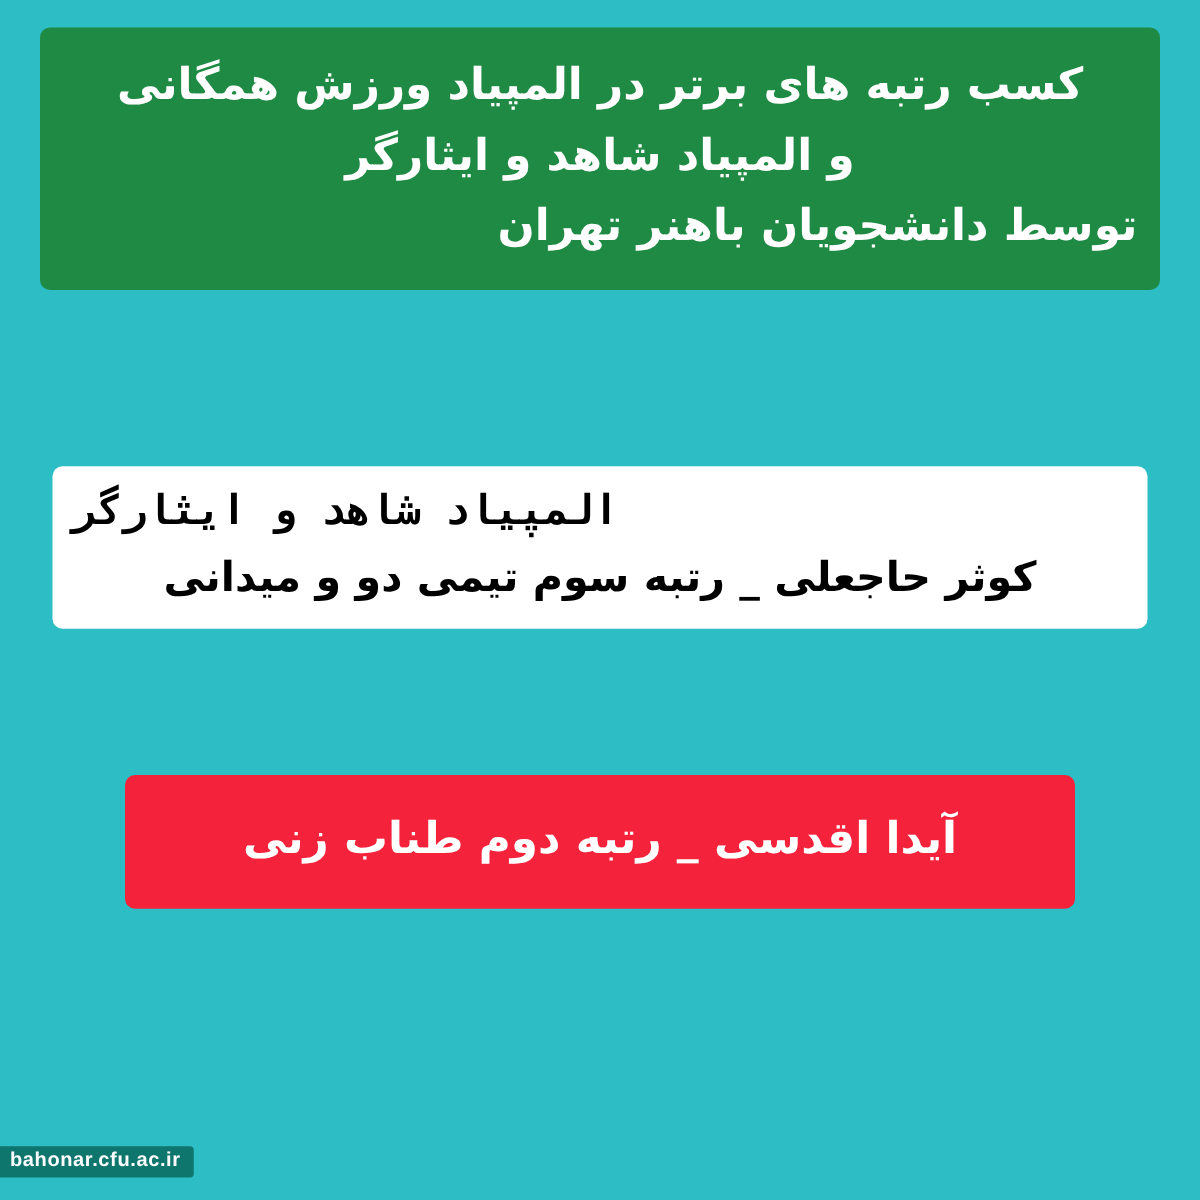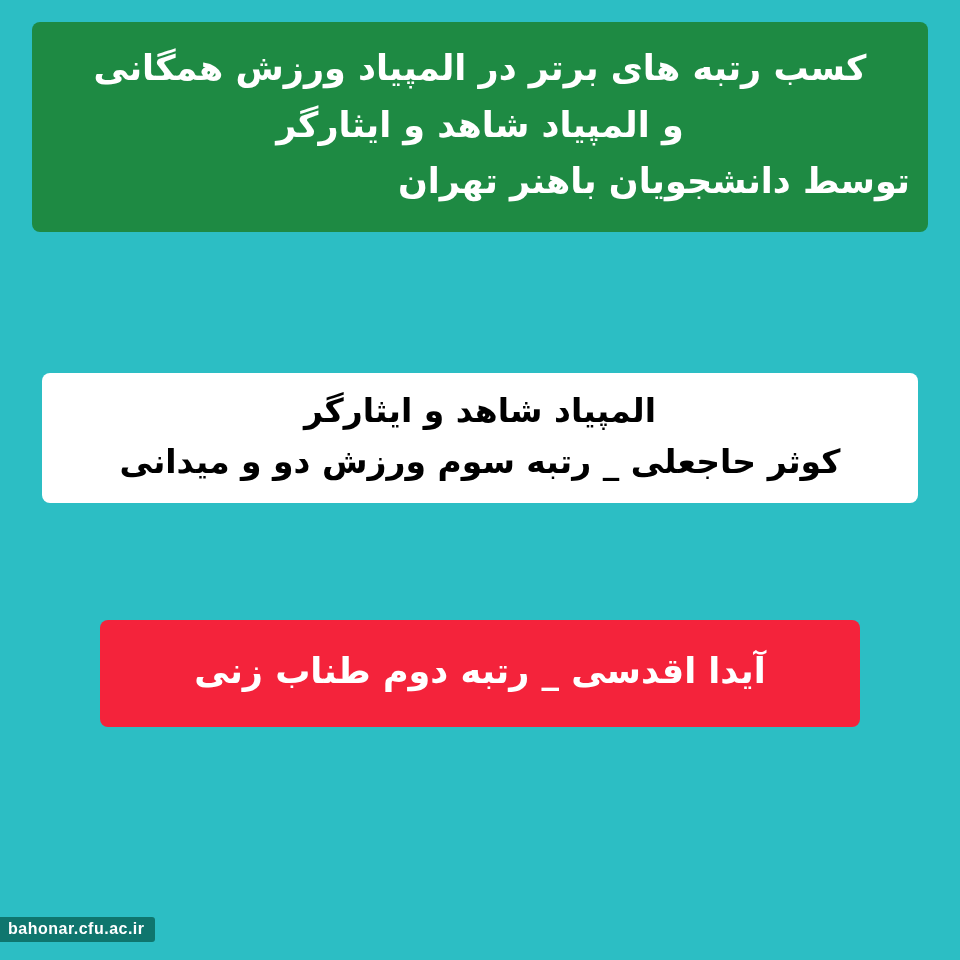--- a/index.html
+++ b/index.html
@@ -55,21 +55,21 @@
     right: 42px;
     left: 42px;
     background: #ffffff;
     color: #000000;
     padding: 12px 16px 16px 16px;
     font-size: 33px;
     line-height: 1.55;
     font-weight: bold;
   }
   .banner-white .line { display: block; white-space: nowrap; }
-  .banner-white .line-1 { text-align: center; }
+  .banner-white .line-1 { text-align: left; font-family: Liberation Mono, monospace; }
   .banner-white .line-2 { text-align: center; }
 
   .banner-red {
     top: 620px;
     right: 100px;
     left: 100px;
     background: #f4233b;
     color: #ffffff;
     padding: 18px 16px 22px 16px;
     font-size: 35px;
@@ -102,21 +102,21 @@
 <div class="poster">
 
   <div class="banner banner-title">
     <span class="line line-1">کسب رتبه های برتر در المپیاد ورزش همگانی</span>
     <span class="line line-2">و المپیاد شاهد و ایثارگر</span>
     <span class="line line-3">توسط دانشجویان باهنر تهران</span>
   </div>
 
   <div class="banner banner-white">
     <span class="line line-1">المپیاد شاهد و ایثارگر</span>
-    <span class="line line-2">کوثر حاجعلی _ رتبه سوم ورزش دو و میدانی</span>
+    <span class="line line-2">کوثر حاجعلی _ رتبه سوم تیمی دو و میدانی</span>
   </div>
 
   <div class="banner banner-red">
     <span class="line line-2">آیدا اقدسی _ رتبه دوم طناب زنی</span>
   </div>
 
   <div class="site-tag">bahonar.cfu.ac.ir</div>
 
 </div>
 

